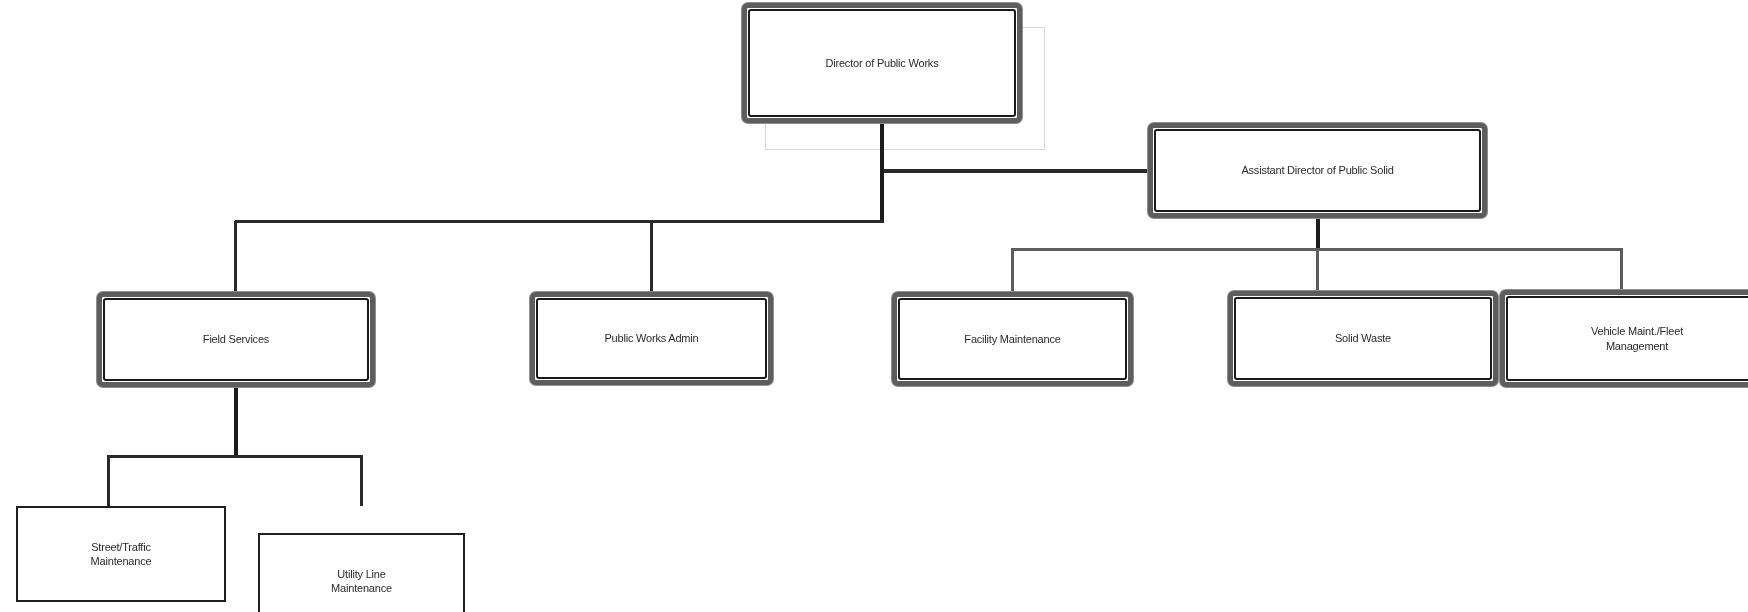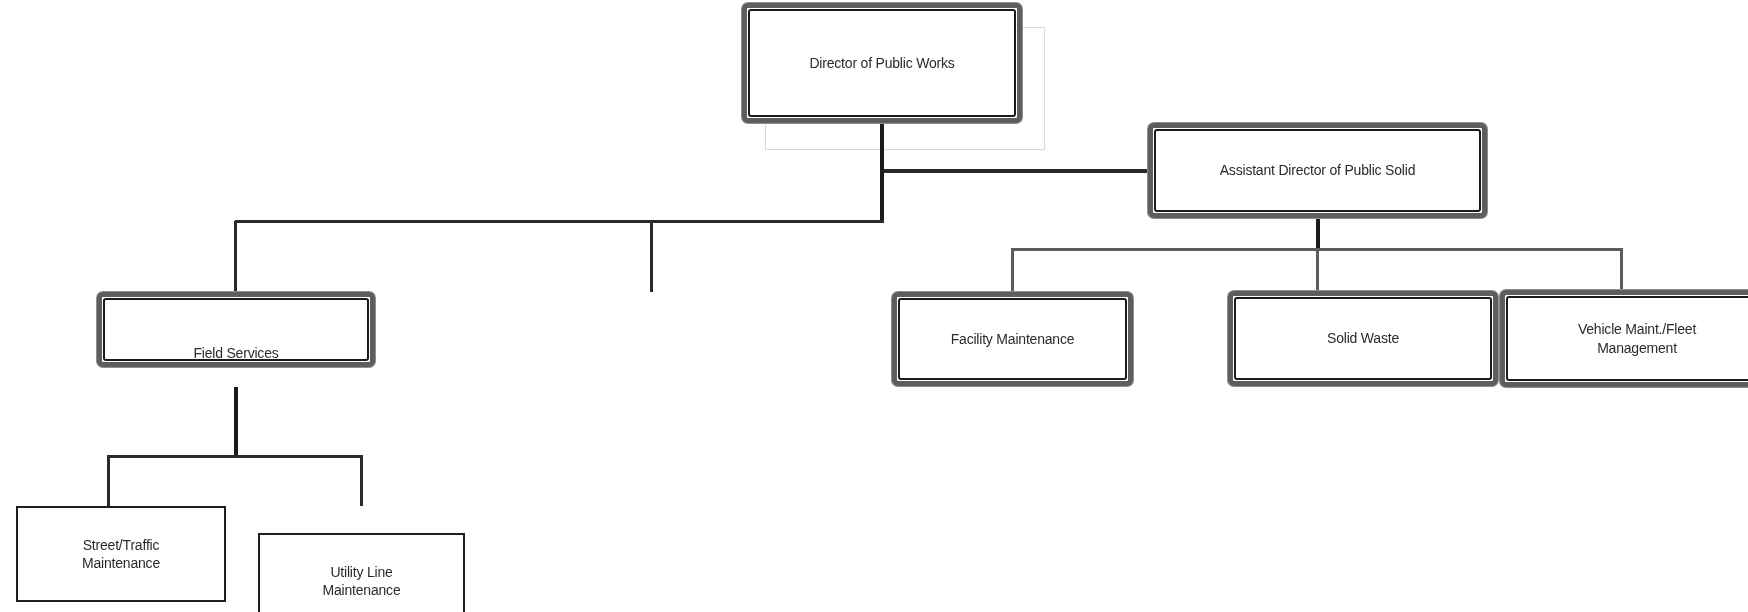--- a/index.html
+++ b/index.html
@@ -41,21 +41,21 @@
     border: 2px solid #1f1f1f;
     border-radius: 0;
     box-shadow: none;
   }
   .node.simple::before {
     display: none;
   }
   .node .label {
     position: relative;
     z-index: 2;
-    font-size: 14px;
+    font-size: 11px;
     line-height: 1.3;
     letter-spacing: -0.2px;
     color: #2b2b2b;
     text-align: center;
     white-space: pre-line;
     padding: 0 8px;
   }
   
   .ghost {
     position: absolute;
@@ -107,24 +107,27 @@
   <div class="conn" style="left:360px; top:456px; width:3px; height:50px;"></div>
 
   <div class="node" style="left:742px; top:3px; width:280px; height:120px;">
     <span class="label">Director of Public Works</span>
   </div>
 
   <div class="node" style="left:1148px; top:123px; width:339px; height:95px;">
     <span class="label">Assistant Director of Public Solid</span>
   </div>
 
-  <div class="node" style="left:97px; top:292px; width:278px; height:75px;align-items:flex-end;">
+  <div class="node" style="left:97px; top:292px; width:278px; height:95px;">
     <span class="label">Field Services</span>
   </div>
 
+  <div class="node" style="left:530px; top:292px; width:243px; height:93px;">
+    <span class="label">Public Works Admin</span>
+  </div>
 
   <div class="node" style="left:892px; top:292px; width:241px; height:94px;">
     <span class="label">Facility Maintenance</span>
   </div>
 
   <div class="node" style="left:1228px; top:291px; width:270px; height:95px;">
     <span class="label">Solid Waste</span>
   </div>
 
   <div class="node" style="left:1500px; top:290px; width:274px; height:97px;">

